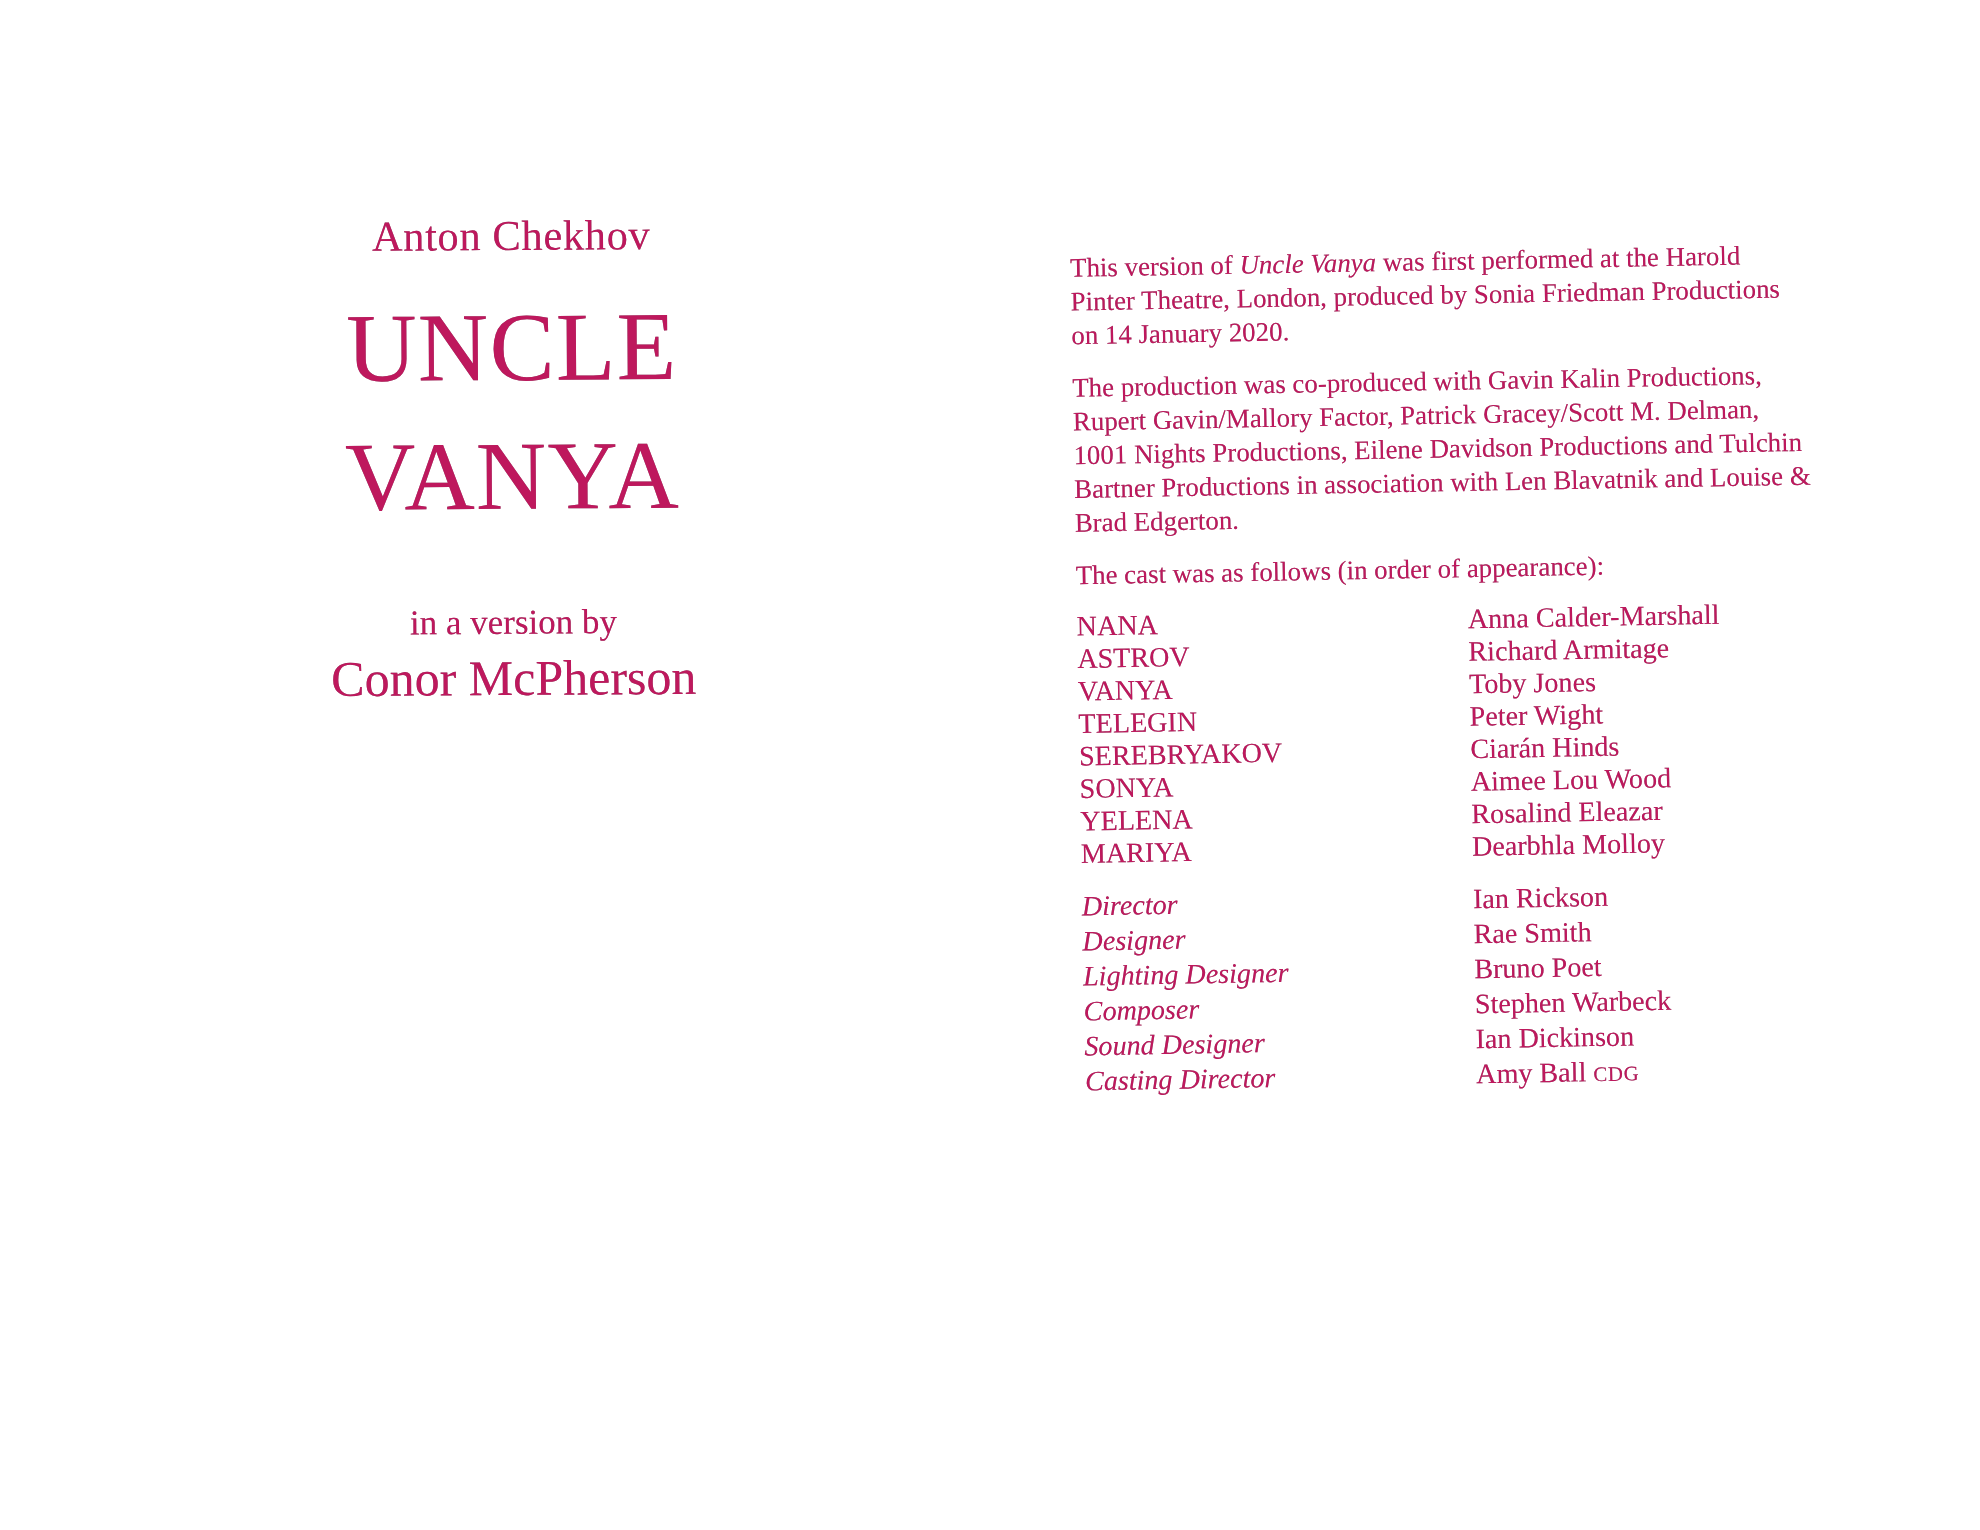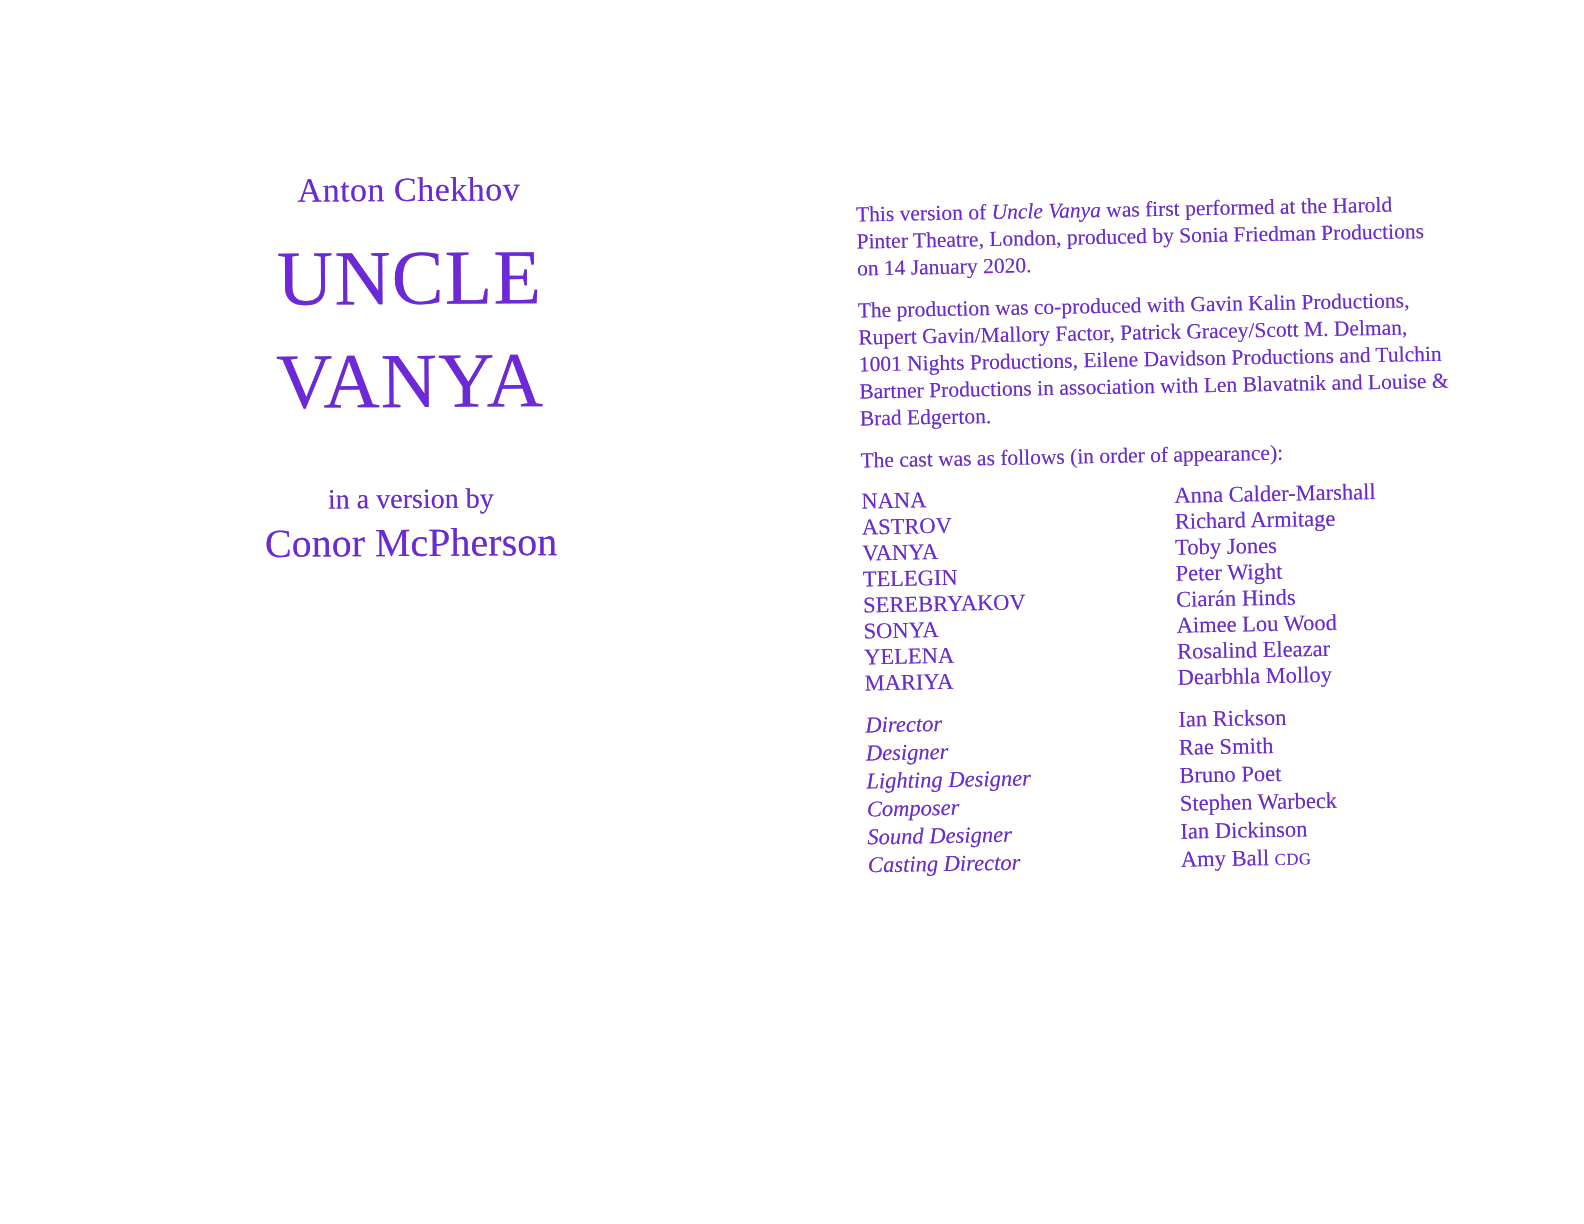--- a/index.html
+++ b/index.html
@@ -7,21 +7,21 @@
     padding: 0;
     background: #ffffff;
   }
   .spread {
     position: relative;
     width: 1584px;
     height: 1224px;
     background: #ffffff;
     overflow: hidden;
     font-family: "Liberation Serif", "DejaVu Serif", serif;
-    color: #6d28d9;
+    color: #be185d;
   }
   
   .left-page {
     position: absolute;
     left: 170px;
     top: 170px;
     width: 480px;
     text-align: center;
     transform: rotate(-0.35deg);
     text-shadow: 0 0 0.5px rgba(0,0,0,0.45);

